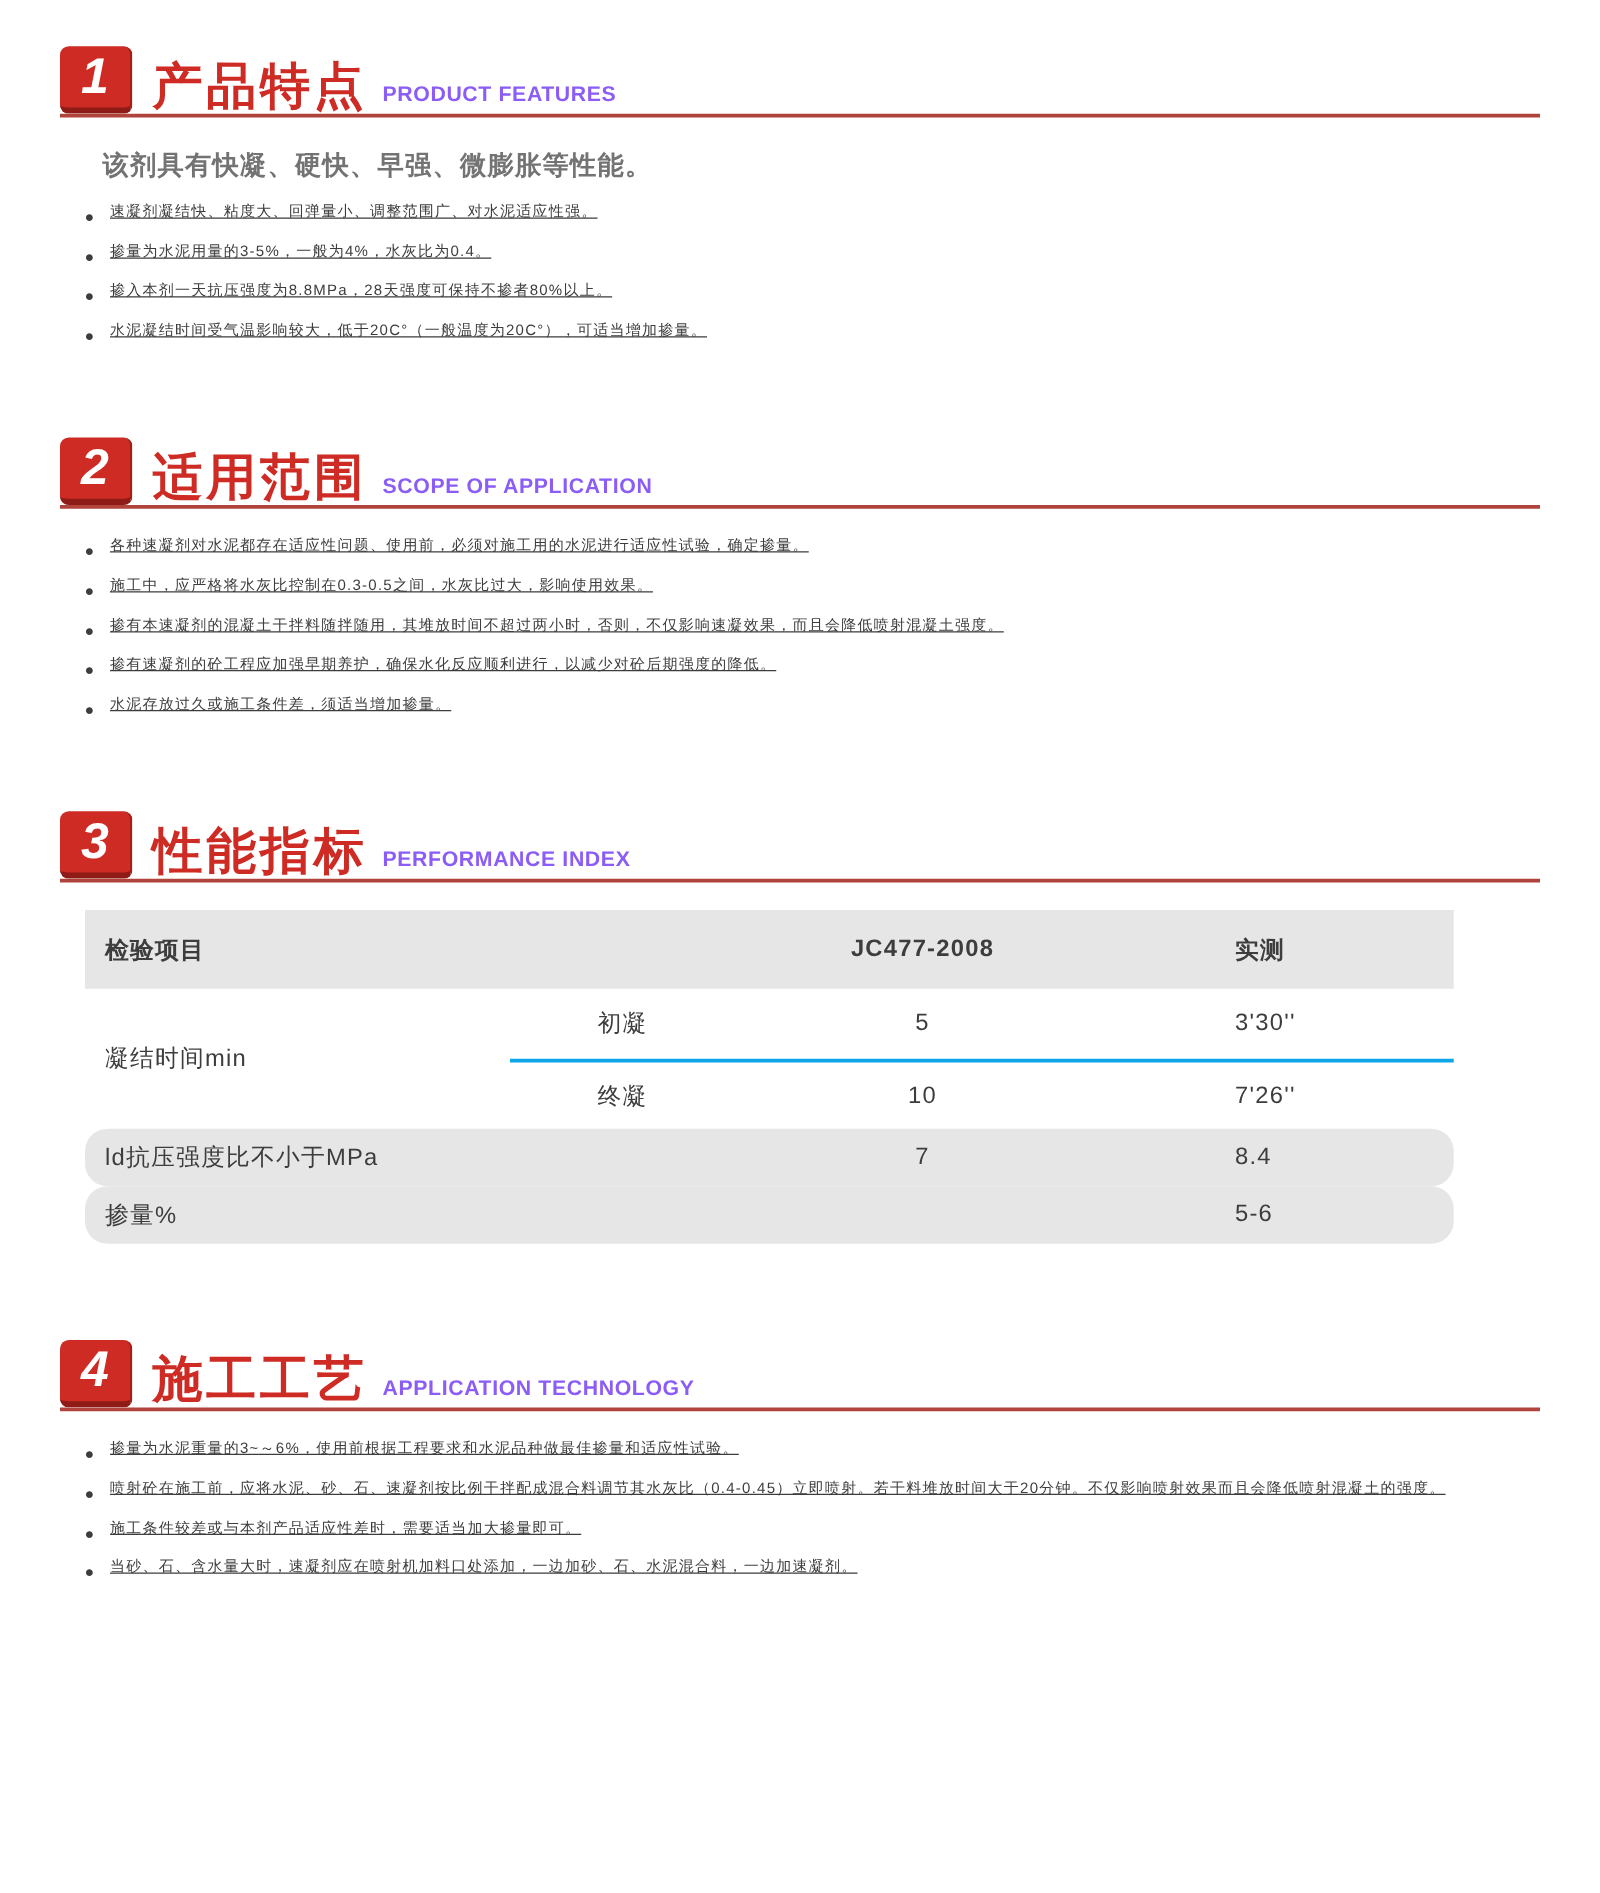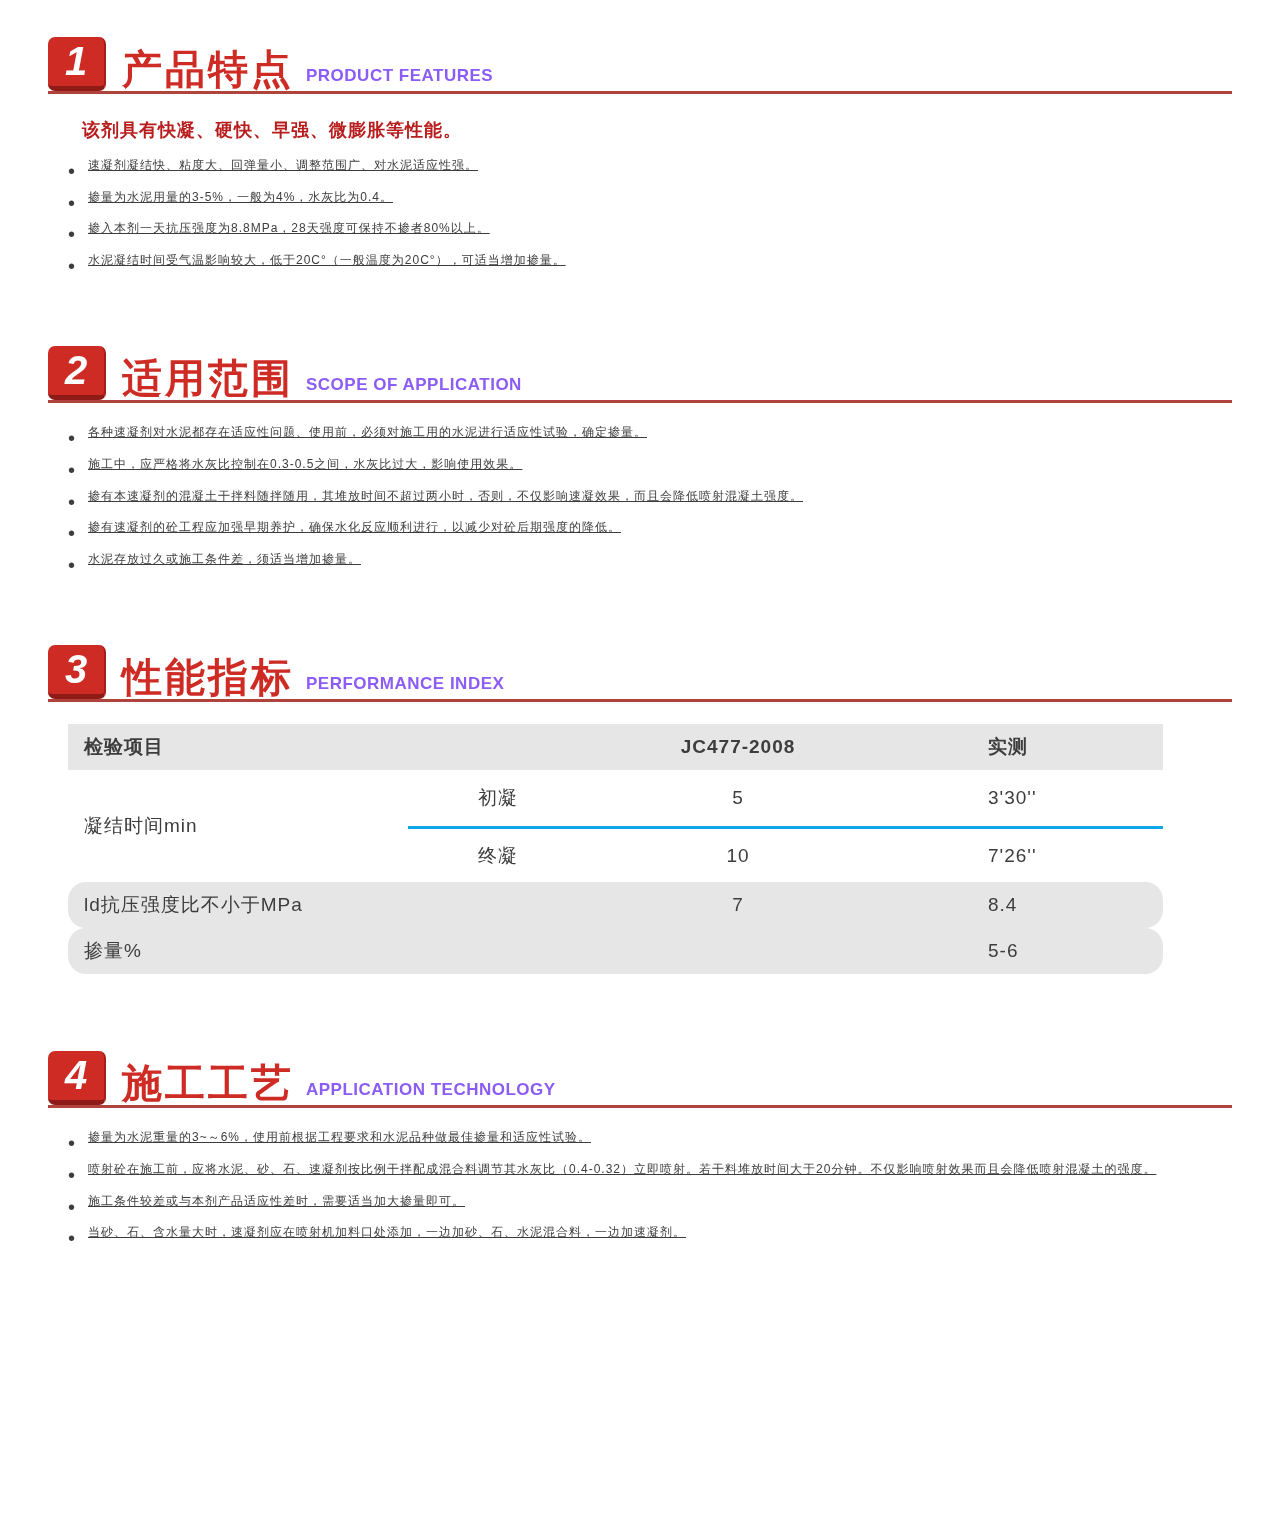--- a/index.html
+++ b/index.html
@@ -52,23 +52,23 @@
     color: #8b5cf6;
     letter-spacing: 0.5px;
     margin-left: 12px;
     margin-bottom: 5px;
     margin-top: 44px;
   }
 
   
   .sec-body { padding: 20px 0 0 20px; }
   .intro-line {
-    font-size: 18px;
-    font-weight: bold;
-    color: #b91c1c;
+    font-size: 21px;
+    font-weight: bold;
+    color: #737373;
     letter-spacing: 1px;
     margin: 4px 0 14px 14px;
   }
   ul.bullets { list-style: none; }
   ul.bullets li {
     position: relative;
     font-size: 12px;
     line-height: 1.55;
     letter-spacing: 1px;
     padding-left: 20px;
@@ -89,21 +89,21 @@
   .ptable {
     margin: 22px 0 0 20px;
     width: 1095px;
     font-size: 19px;
     letter-spacing: 1px;
   }
   .t-head {
     display: grid;
     grid-template-columns: 340px 180px 300px 1fr;
     background: #e6e6e6;
-    height: 46px;
+    height: 63px;
     align-items: center;
     font-weight: bold;
   }
   .t-row {
     display: grid;
     grid-template-columns: 520px 300px 1fr;
     height: 46px;
     align-items: center;
   }
   .t-row.gray { background: #e6e6e6; border-radius: 18px; }
@@ -210,18 +210,18 @@
 
 <div class="section">
   <div class="sec-header">
     <div class="num-badge">4</div>
     <div class="title-zh">施工工艺</div>
     <div class="title-en">APPLICATION TECHNOLOGY</div>
   </div>
   <div class="sec-body">
     <ul class="bullets">
       <li>掺量为水泥重量的3~～6%，使用前根据工程要求和水泥品种做最佳掺量和适应性试验。</li>
-      <li>喷射砼在施工前，应将水泥、砂、石、速凝剂按比例干拌配成混合料调节其水灰比（0.4-0.32）立即喷射。若干料堆放时间大于20分钟。不仅影响喷射效果而且会降低喷射混凝土的强度。</li>
+      <li>喷射砼在施工前，应将水泥、砂、石、速凝剂按比例干拌配成混合料调节其水灰比（0.4-0.45）立即喷射。若干料堆放时间大于20分钟。不仅影响喷射效果而且会降低喷射混凝土的强度。</li>
       <li>施工条件较差或与本剂产品适应性差时，需要适当加大掺量即可。</li>
       <li>当砂、石、含水量大时，速凝剂应在喷射机加料口处添加，一边加砂、石、水泥混合料，一边加速凝剂。</li>
     </ul>
   </div>
 </div>
 
 </body></html>

